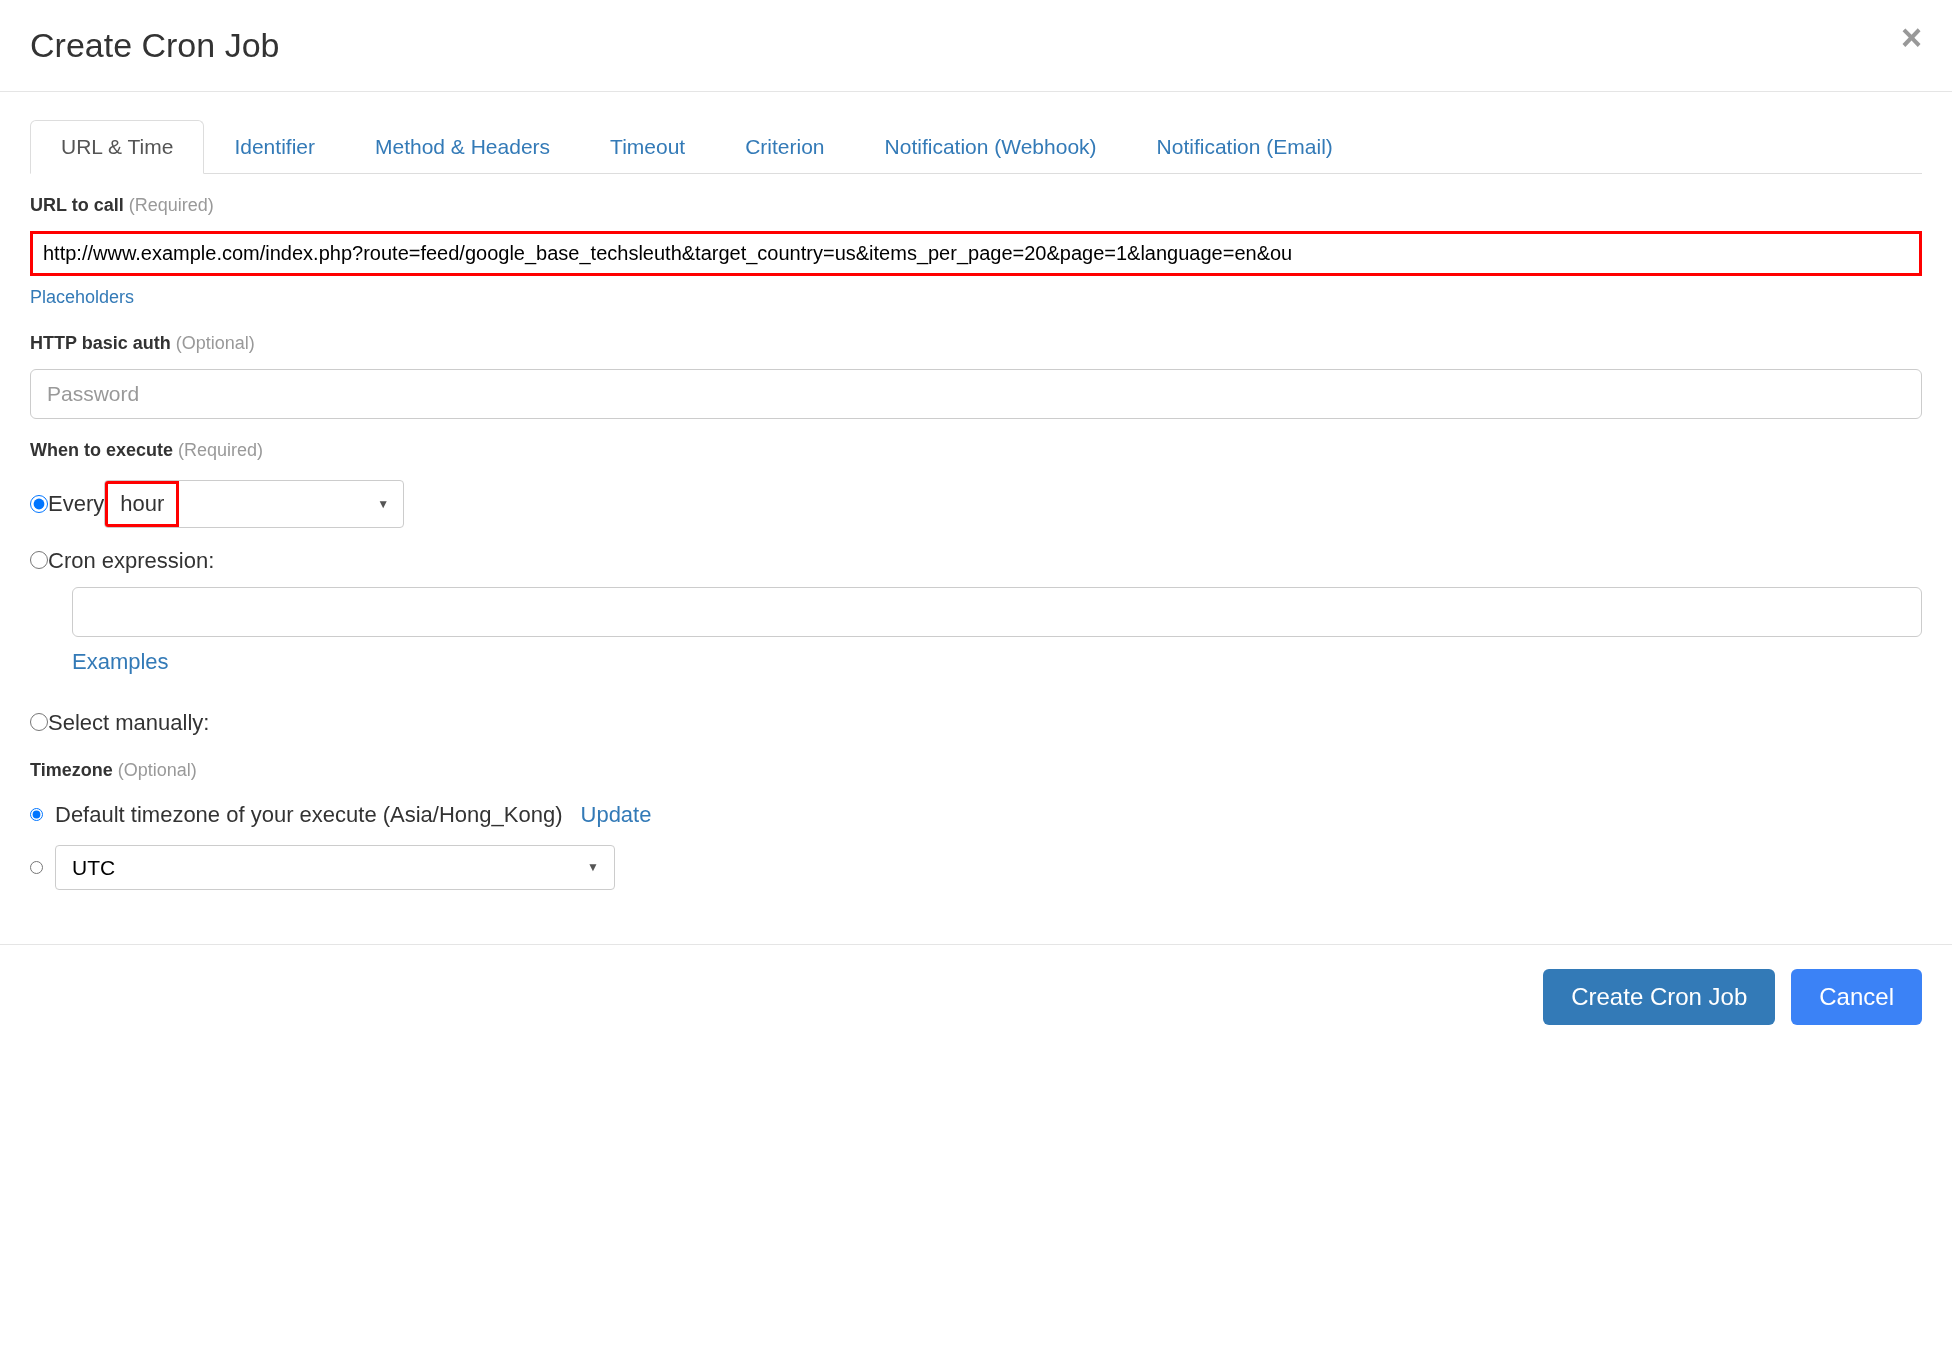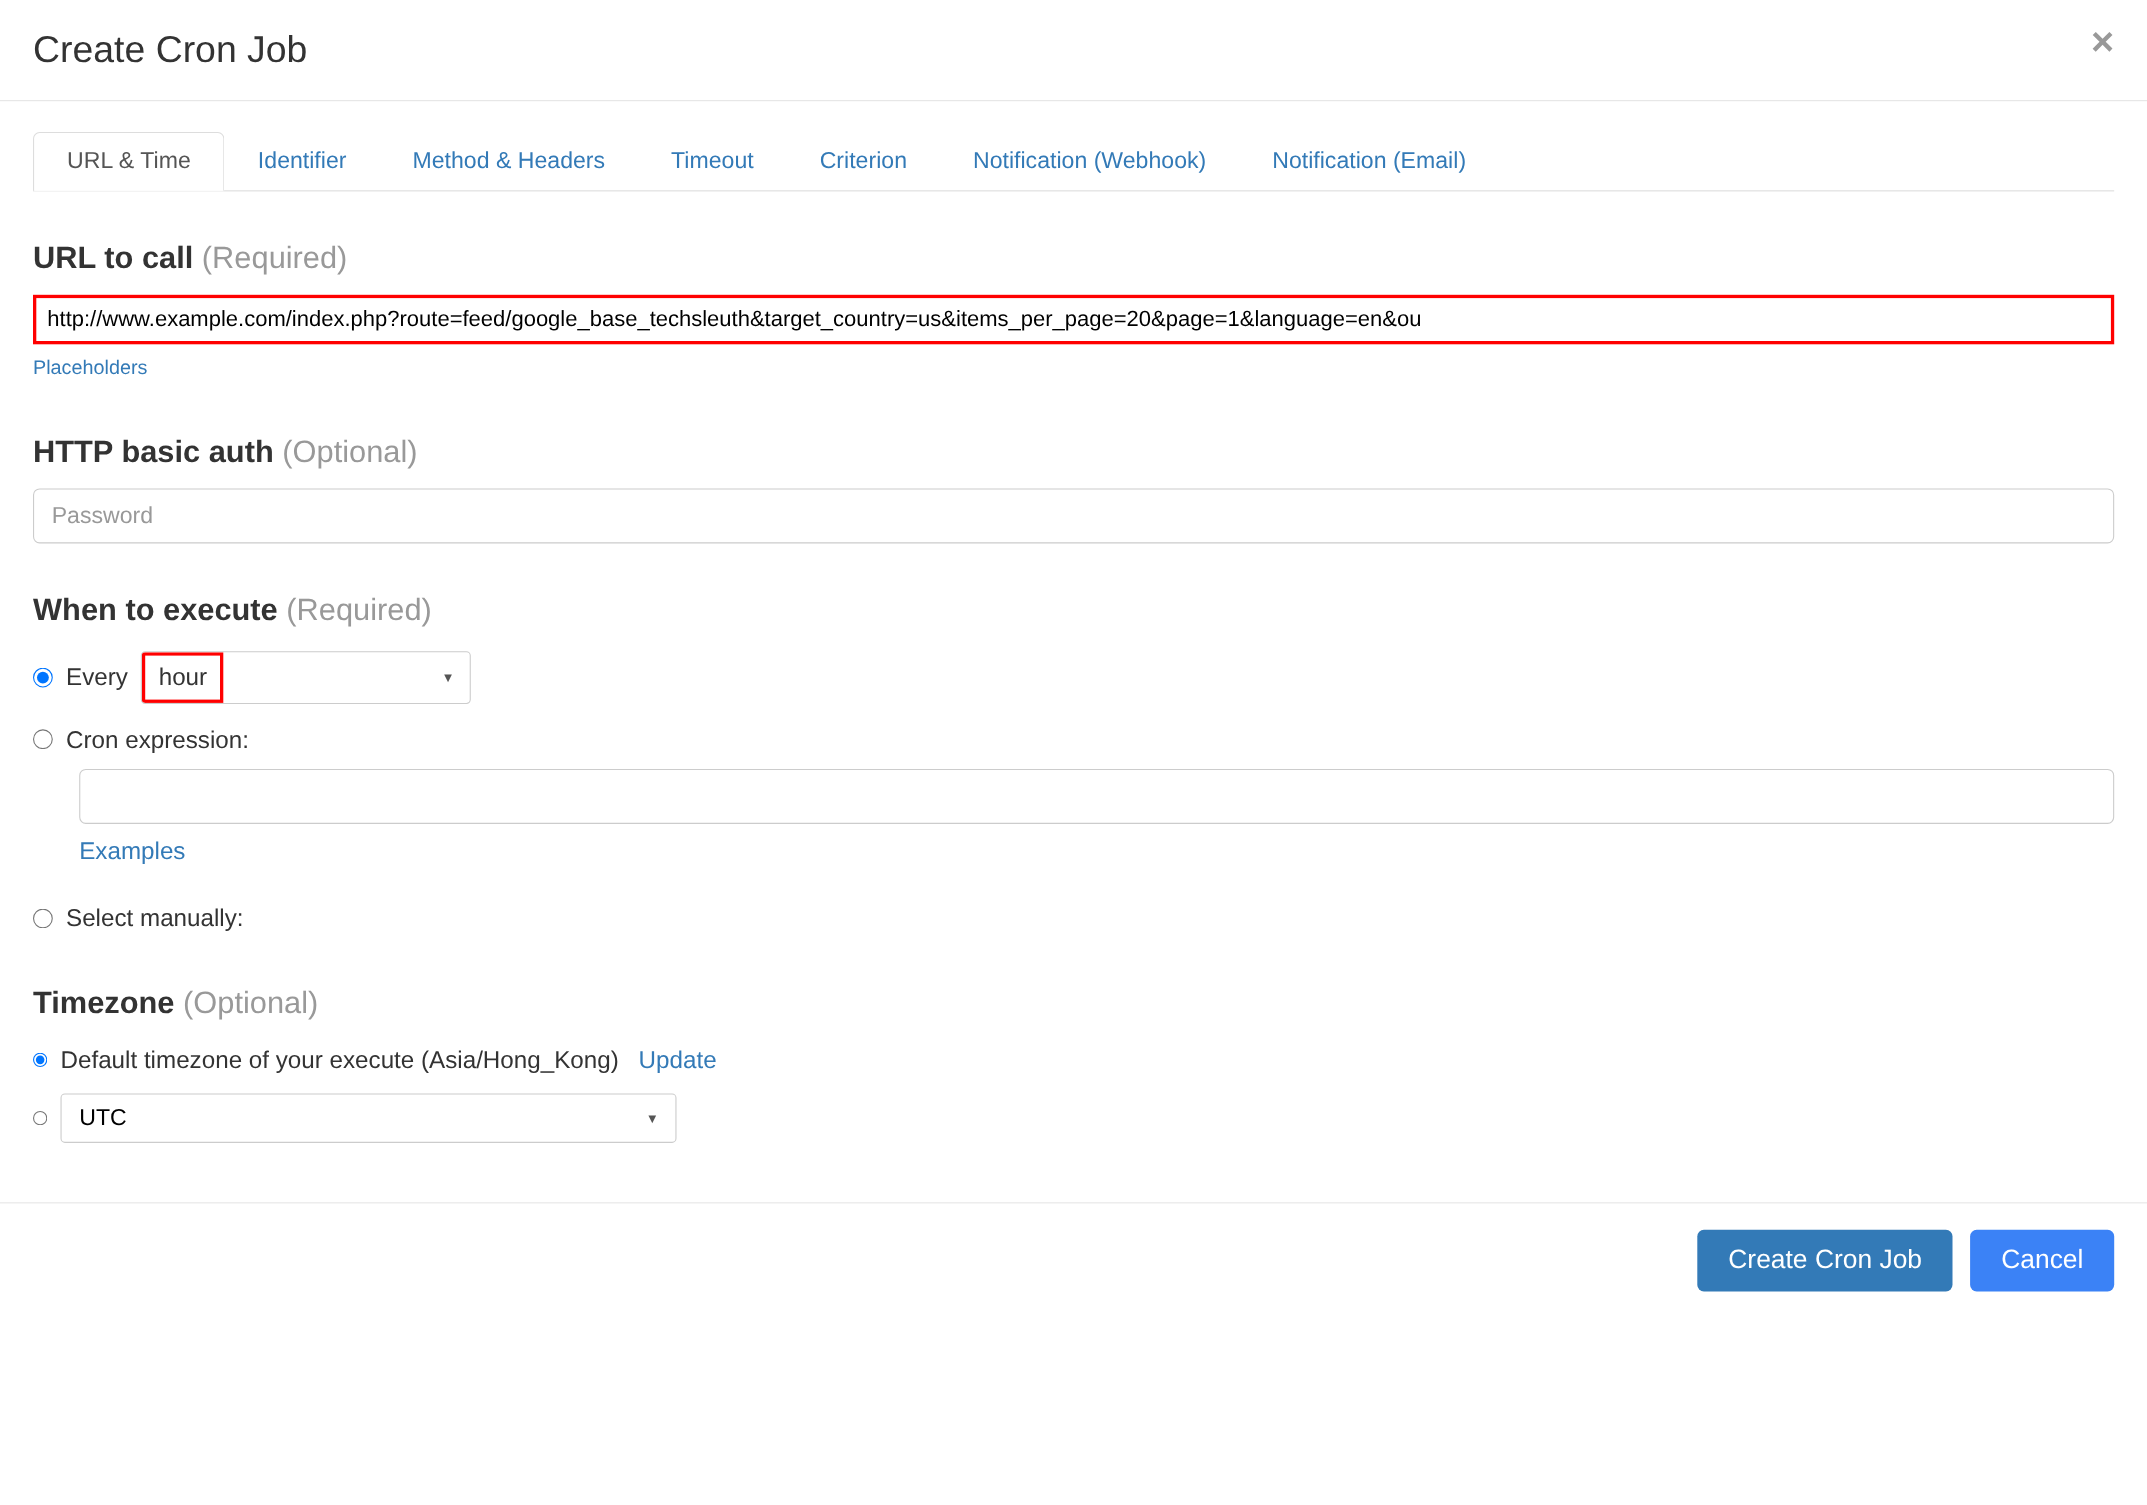--- a/index.html
+++ b/index.html
@@ -57,22 +57,22 @@
 }
 .tab.active {
   color: #555;
   border: 1px solid #ddd;
   border-bottom: 1px solid #fff;
   border-radius: 6px 6px 0 0;
   margin-bottom: -1px;
   background: #fff;
 }
 .section-label {
-  margin-top: 40px;
-  font-size: 28px;
+  margin-top: 18px;
+  font-size: 18px;
 }
 .section-label .main {
   font-weight: 700;
   color: #333;
 }
 .section-label .hint {
   font-weight: 400;
   color: #999;
 }
 .url-input {
@@ -103,21 +103,20 @@
   padding: 12px 16px;
   font-size: 21px;
   font-family: inherit;
   outline: none;
 }
 .text-input::placeholder { color: #999; }
 .radio-row {
   display: flex;
   align-items: center;
   margin-top: 16px;
-  gap: 12px;
 }
 .radio-row input[type="radio"] {
   width: 18px;
   height: 18px;
   cursor: pointer;
 }
 .radio-label {
   font-size: 22px;
   color: #333;
 }

